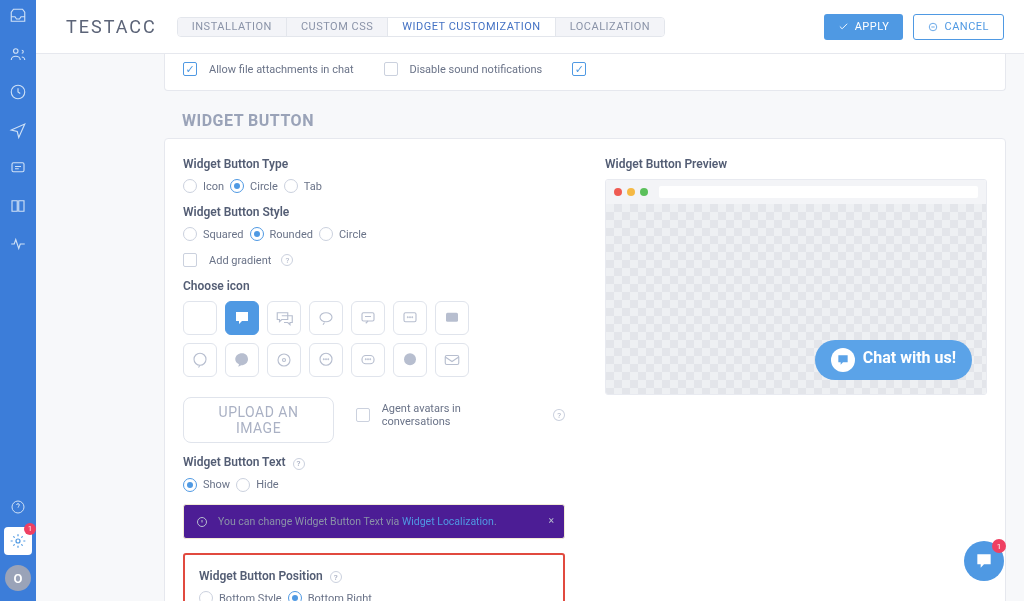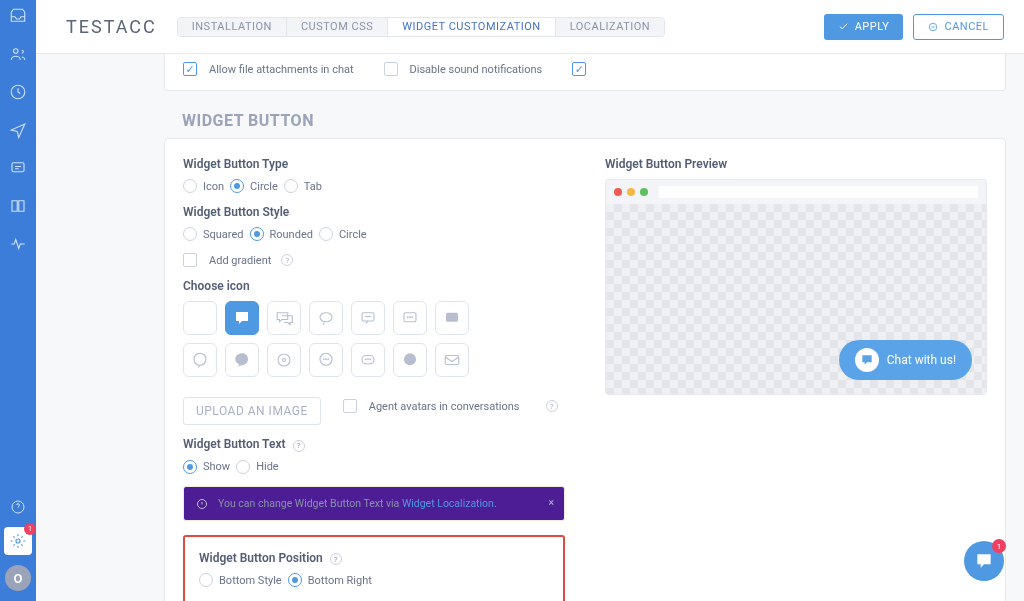--- a/index.html
+++ b/index.html
@@ -31,32 +31,32 @@
 h4{font-size:12px;font-weight:600;color:#535d74;margin-bottom:8px}
 .row{display:flex;align-items:center;gap:6px;margin-bottom:12px}
 .radio{display:flex;align-items:center;gap:6px;font-size:11px;color:#6a7388;cursor:pointer}
 .rb{width:14px;height:14px;border:1px solid #cbd1de;border-radius:50%;display:inline-block;position:relative}
 .rb.on{border-color:#4f99e3}
 .rb.on::after{content:"";position:absolute;inset:3px;background:#4f99e3;border-radius:50%}
 .help{width:12px;height:12px;border:1px solid #cbd1de;border-radius:50%;display:inline-flex;align-items:center;justify-content:center;font-size:8px;color:#aab1c4;margin-left:4px}
 .icons{display:flex;flex-wrap:wrap;gap:8px;max-width:320px;margin-top:6px}
 .icon-sq{width:34px;height:34px;border:1px solid #e0e4ec;border-radius:6px;display:flex;align-items:center;justify-content:center;color:#b7becf;cursor:pointer}
 .icon-sq.sel{background:#4f99e3;border-color:#4f99e3;color:#fff}
-.upload{margin-top:10px;border:1px solid #e0e4ec;padding:6px 12px;font-size:12px;letter-spacing:.5px;color:#aab1c4;border-radius:3px;background:#fff;cursor:pointer}
+.upload{margin-top:10px;border:1px solid #e0e4ec;padding:6px 12px;font-size:14px;letter-spacing:.5px;color:#aab1c4;border-radius:8px;background:#fff;cursor:pointer}
 .alert{background:#4c1d95;border:1px solid #f2ecd6;border-radius:3px;padding:10px 30px 10px 34px;font-size:10.5px;color:#8a93a8;position:relative;margin:10px 0 14px 0}
 .alert .close{position:absolute;right:10px;top:9px;cursor:pointer;color:#b7becf}
 .alert a{color:#4f99e3;text-decoration:none}
 .hl{border:2px solid #e14a3f;border-radius:3px;padding:14px;margin-top:6px}
 .preview{border:1px solid #e8eaf0;border-radius:3px;overflow:hidden}
 .pv-bar{height:24px;background:#f3f4f7;display:flex;align-items:center;gap:5px;padding:0 8px}
 .dot{width:8px;height:8px;border-radius:50%}
 .pv-body{height:190px;position:relative;display:flex;align-items:flex-end;justify-content:flex-end;padding:14px;
 background-image:linear-gradient(45deg,#e3e5ea 25%,transparent 25%),linear-gradient(-45deg,#e3e5ea 25%,transparent 25%),linear-gradient(45deg,transparent 75%,#e3e5ea 75%),linear-gradient(-45deg,transparent 75%,#e3e5ea 75%);
 background-size:16px 16px;background-position:0 0,0 8px,8px -8px,-8px 0;background-color:#eef0f3}
-.chat-btn{background:#5ba3e8;color:#fff;padding:8px 16px;border-radius:20px;display:flex;align-items:center;gap:8px;font-weight:400;font-size:12px}
+.chat-btn{background:#5ba3e8;color:#fff;padding:8px 16px;border-radius:20px;display:flex;gap:8px;font-weight:700;font-size:16px}
 .fab{position:fixed;right:20px;bottom:20px;width:40px;height:40px;border-radius:50%;background:#4f99e3;display:flex;align-items:center;justify-content:center;color:#fff}
 .fab .badge{position:absolute;top:-2px;right:-2px;width:14px;height:14px;border-radius:50%;background:#ef4062;color:#fff;font-size:8px;display:flex;align-items:center;justify-content:center}
 </style>
 </head>
 <body>
 
 <div class="leftbar">
   <span class="ic">
       <svg width="18" height="18" viewBox="0 0 24 24">
         <path d="M3 13h5l2 3h4l2-3h5M3 7v12h18V7l-3-4H6z"></path>

